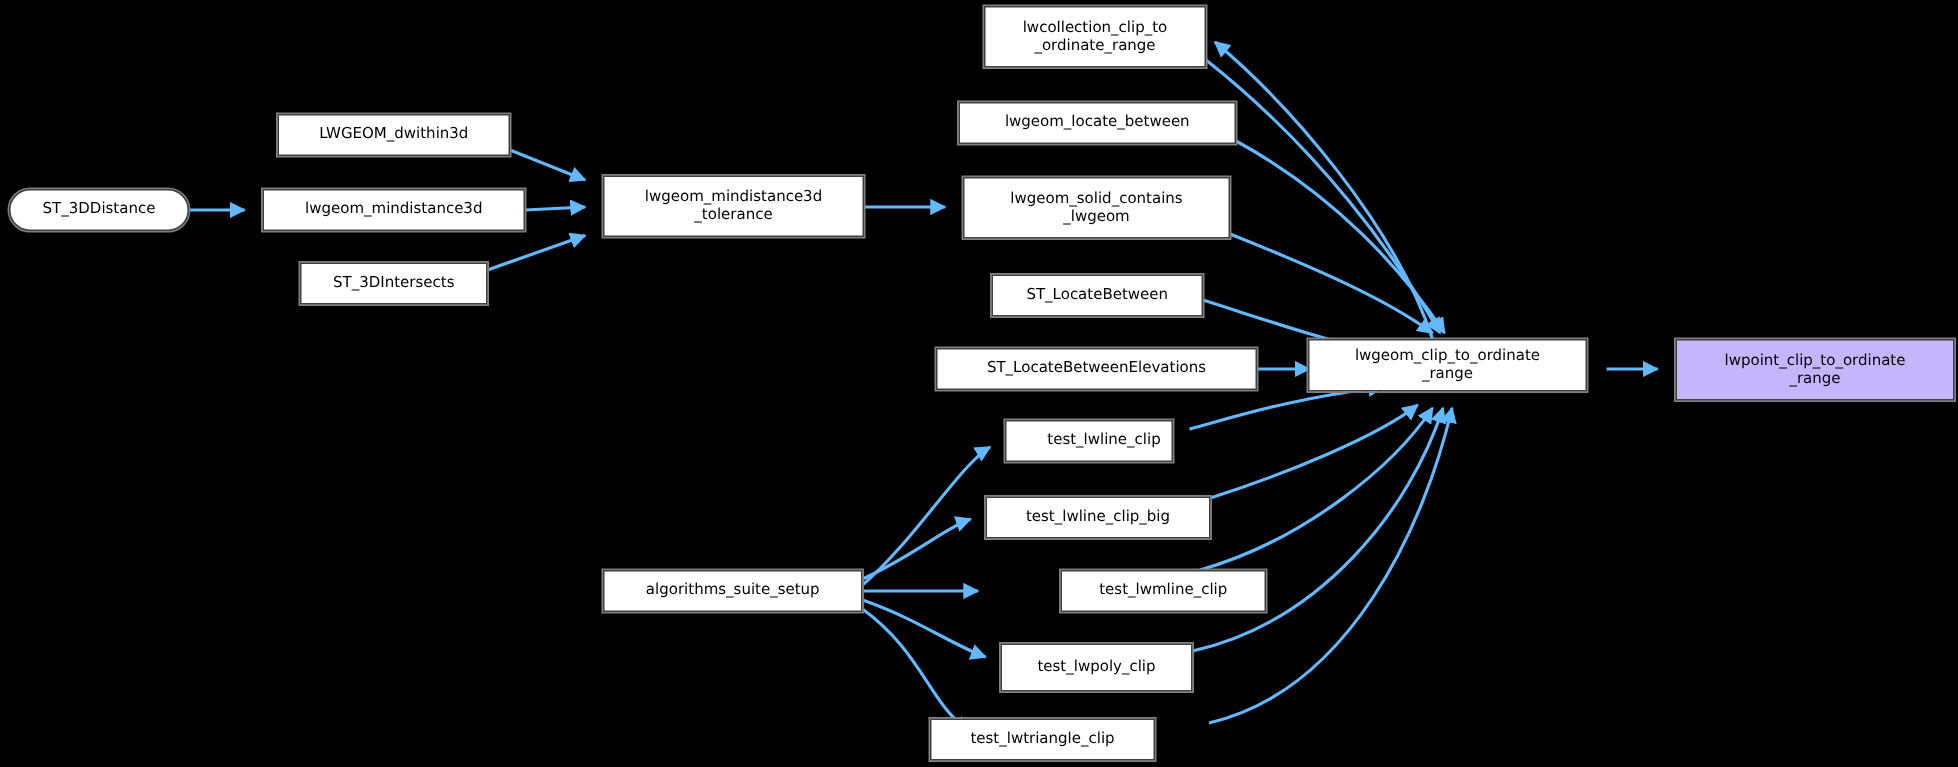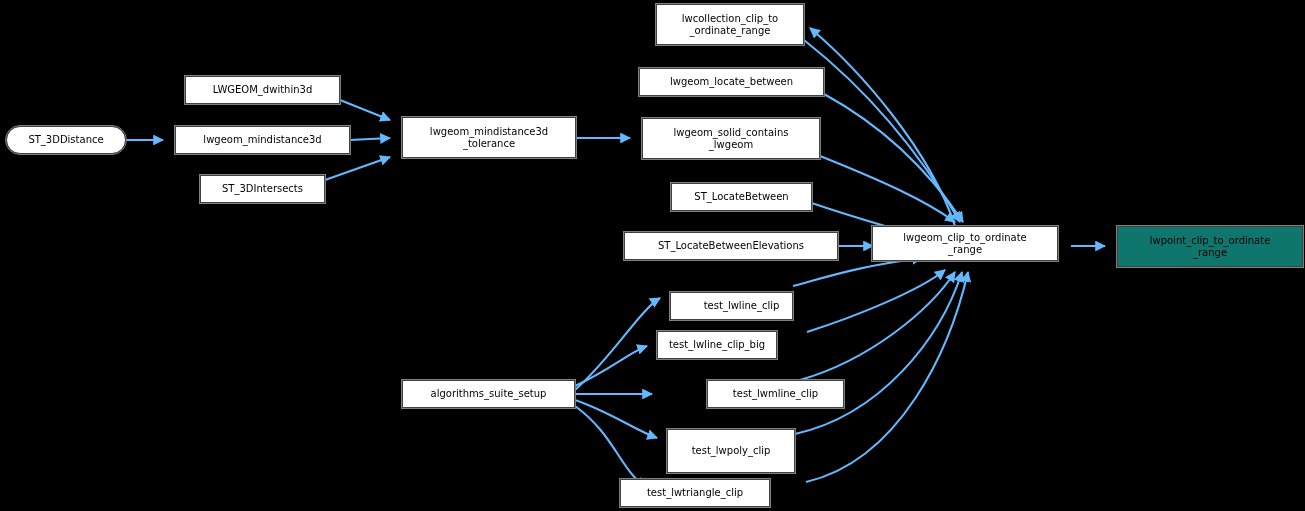--- a/index.html
+++ b/index.html
@@ -33,21 +33,21 @@
     justify-content: center;
     text-align: center;
     color: #000000;
     font-size: 10px;
     line-height: 1.12;
     letter-spacing: 0px;
     white-space: pre-line;
     z-index: 3;
   }
   .node.highlight {
-    background: #0f766e;
+    background: #c4b5fd;
   }
 </style>
 </head>
 <body>
 
 <div id="graph-root">
 
   <svg id="edges" viewBox="0 0 1305 511" xmlns="http://www.w3.org/2000/svg">
     <defs>
       <marker id="arrow" viewBox="0 0 10 10" refX="9" refY="5" markerWidth="5.2" markerHeight="5.2" orient="auto-start-reverse">
@@ -85,26 +85,26 @@
       <div class="node" style="left: 175px; top: 126px; width: 175px; height: 28px;">lwgeom_mindistance3d</div>
       <div class="node" style="left: 185px; top: 76px; width: 155px; height: 28px;">LWGEOM_dwithin3d</div>
       <div class="node" style="left: 200px; top: 175px; width: 125px; height: 28px;">ST_3DIntersects</div>
       <div class="node" style="left: 402px; top: 117px; width: 174px; height: 41px;">lwgeom_mindistance3d
 _tolerance</div>
       <div class="node" style="left: 656px; top: 4px; width: 148px; height: 41px;">lwcollection_clip_to
 _ordinate_range</div>
       <div class="node" style="left: 639px; top: 68px; width: 185px; height: 28px;">lwgeom_locate_between</div>
       <div class="node" style="left: 642px; top: 118px; width: 178px; height: 41px;">lwgeom_solid_contains
 _lwgeom</div>
-      <div class="node" style="left: 661px; top: 183px; width: 141px; height: 28px; margin-left: 10px;">ST_LocateBetween</div>
+      <div class="node" style="left: 661px; top: 183px; width: 141px; height: 28px;">ST_LocateBetween</div>
       <div class="node" style="left: 624px; top: 232px; width: 214px; height: 28px;">ST_LocateBetweenElevations</div>
-      <div class="node" style="left: 670px; top: 292px; width: 123px; height: 28px; padding-left: 20px;">test_lwline_clip</div>
-      <div class="node" style="left: 657px; top: 331px; width: 120px; height: 28px;">test_lwline_clip_big</div>
+      <div class="node" style="left: 670px; top: 280px; width: 112px; height: 28px; padding-left: 20px;">test_lwline_clip</div>
+      <div class="node" style="left: 657px; top: 331px; width: 150px; height: 28px;">test_lwline_clip_big</div>
       <div class="node" style="left: 663px; top: 380px; width: 137px; height: 28px; margin-left: 44px;">test_lwmline_clip</div>
-      <div class="node" style="left: 667px; top: 429px; width: 128px; height: 44px;">test_lwpoly_clip</div>
+      <div class="node" style="left: 667px; top: 429px; width: 128px; height: 32px;">test_lwpoly_clip</div>
       <div class="node" style="left: 620px; top: 479px; width: 150px; height: 28px;">test_lwtriangle_clip</div>
       <div class="node" style="left: 402px; top: 380px; width: 173px; height: 28px;">algorithms_suite_setup</div>
       <div class="node" style="left: 872px; top: 226px; width: 186px; height: 35px;">lwgeom_clip_to_ordinate
 _range</div>
       <div class="node highlight" style="left: 1117px; top: 226px; width: 186px; height: 41px;">lwpoint_clip_to_ordinate
 _range</div>
     </div>
 
 </div>
 

